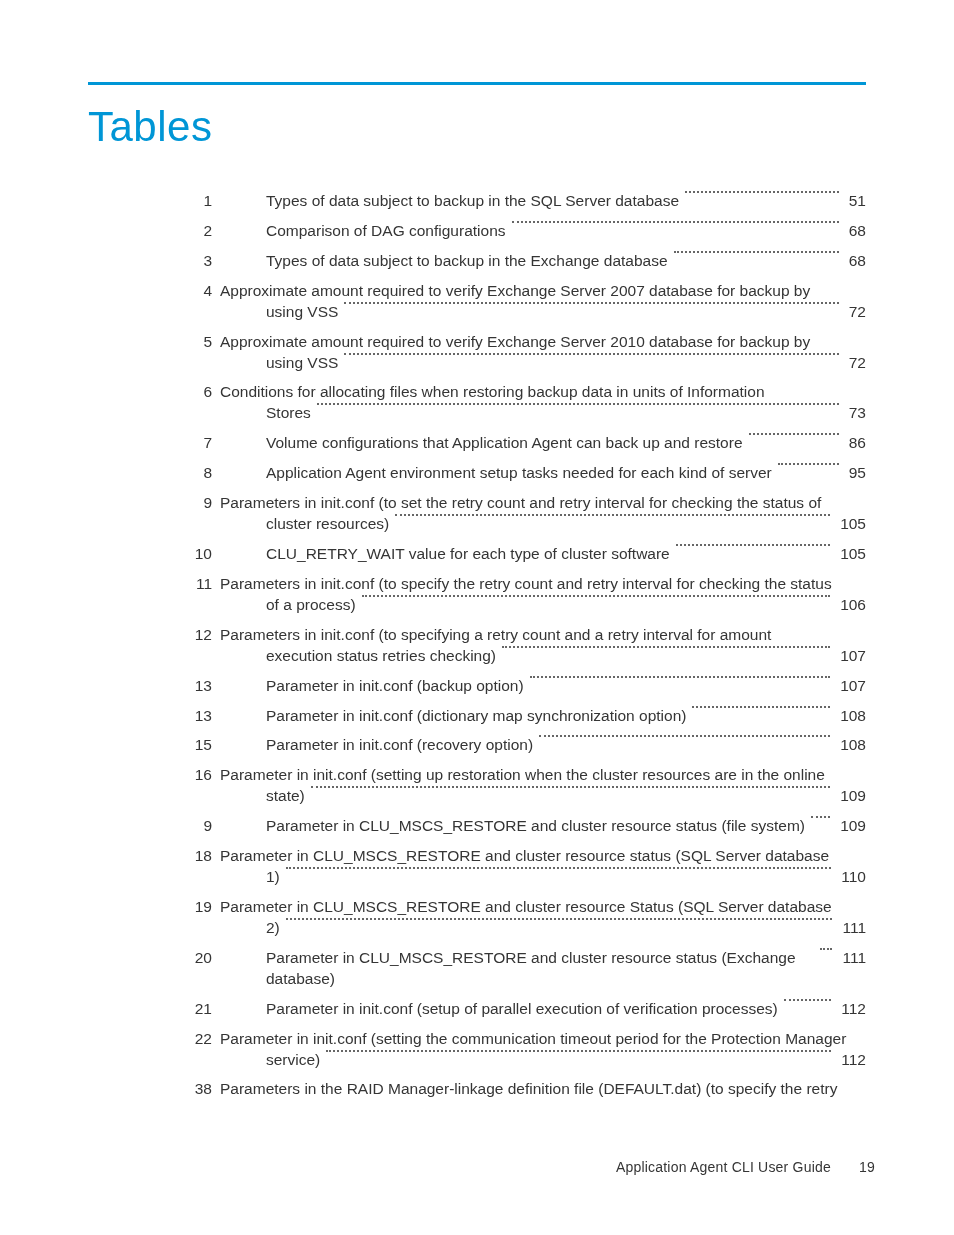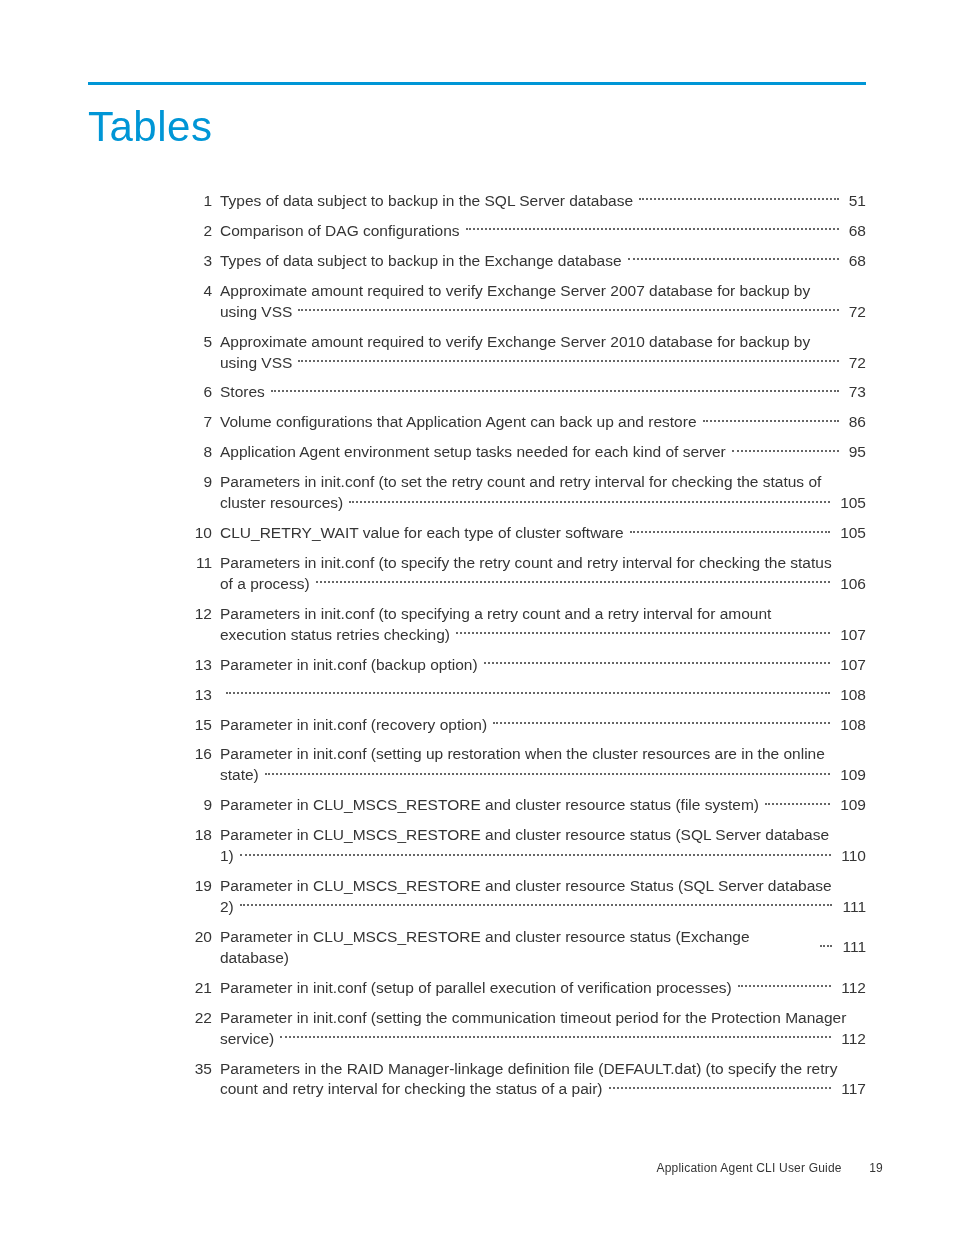--- a/index.html
+++ b/index.html
@@ -44,43 +44,44 @@
     width: 34px;
     flex: none;
     text-align: right;
     padding-right: 8px;
   }
   .toc-body {
     flex: 1;
   }
   .toc-line {
     display: flex;
-    align-items: center;
+    align-items: flex-start;
+    margin-left: 46px;
   }
   .toc-text {
     
   }
   .toc-leader {
     flex: 1;
     border-bottom: 2px dotted #666;
     margin: 0 6px 4px 6px;
     min-width: 12px;
   }
   .toc-page {
     flex: none;
     padding-left: 4px;
   }
   .toc-pretext {
     
   }
   .footer {
     position: absolute;
     bottom: 60px;
-    right: 71px;
-    font-size: 12px;
+    right: 79px;
+    font-size: 14px;
     letter-spacing: 0.2px;
   }
   .footer .pg {
     margin-left: 24px;
   }
 </style>
 </head>
 <body>
 
 <div class="page">
@@ -138,20 +139,21 @@
           <div class="toc-line">
             <span class="toc-text">using VSS</span>
             <span class="toc-leader"></span>
             <span class="toc-page">72</span>
           </div>
         </div>
       </div>
       <div class="toc-row">
         <div class="toc-num">6</div>
         <div class="toc-body">
+          <div class="toc-pretext">Conditions for allocating files when restoring backup data in units of Information</div>
           <div class="toc-line">
             <span class="toc-text">Stores</span>
             <span class="toc-leader"></span>
             <span class="toc-page">73</span>
           </div>
         </div>
       </div>
       <div class="toc-row">
         <div class="toc-num">7</div>
         <div class="toc-body">
@@ -222,20 +224,21 @@
             <span class="toc-text">Parameter in init.conf (backup option)</span>
             <span class="toc-leader"></span>
             <span class="toc-page">107</span>
           </div>
         </div>
       </div>
       <div class="toc-row">
         <div class="toc-num">13</div>
         <div class="toc-body">
           <div class="toc-line">
+            <span class="toc-text">Parameter in init.conf (dictionary map synchronization option)</span>
             <span class="toc-leader"></span>
             <span class="toc-page">108</span>
           </div>
         </div>
       </div>
       <div class="toc-row">
         <div class="toc-num">15</div>
         <div class="toc-body">
           <div class="toc-line">
             <span class="toc-text">Parameter in init.conf (recovery option)</span>
@@ -312,28 +315,23 @@
         <div class="toc-body">
           <div class="toc-pretext">Parameter in init.conf (setting the communication timeout period for the Protection Manager</div>
           <div class="toc-line">
             <span class="toc-text">service)</span>
             <span class="toc-leader"></span>
             <span class="toc-page">112</span>
           </div>
         </div>
       </div>
       <div class="toc-row">
-        <div class="toc-num">35</div>
+        <div class="toc-num">38</div>
         <div class="toc-body">
           <div class="toc-pretext">Parameters in the RAID Manager-linkage definition file (DEFAULT.dat) (to specify the retry</div>
-          <div class="toc-line">
-            <span class="toc-text">count and retry interval for checking the status of a pair)</span>
-            <span class="toc-leader"></span>
-            <span class="toc-page">117</span>
-          </div>
         </div>
       </div>
     </div>
 
   <div class="footer">
     <span>Application Agent CLI User Guide</span>
     <span class="pg">19</span>
   </div>
 
 </div>

